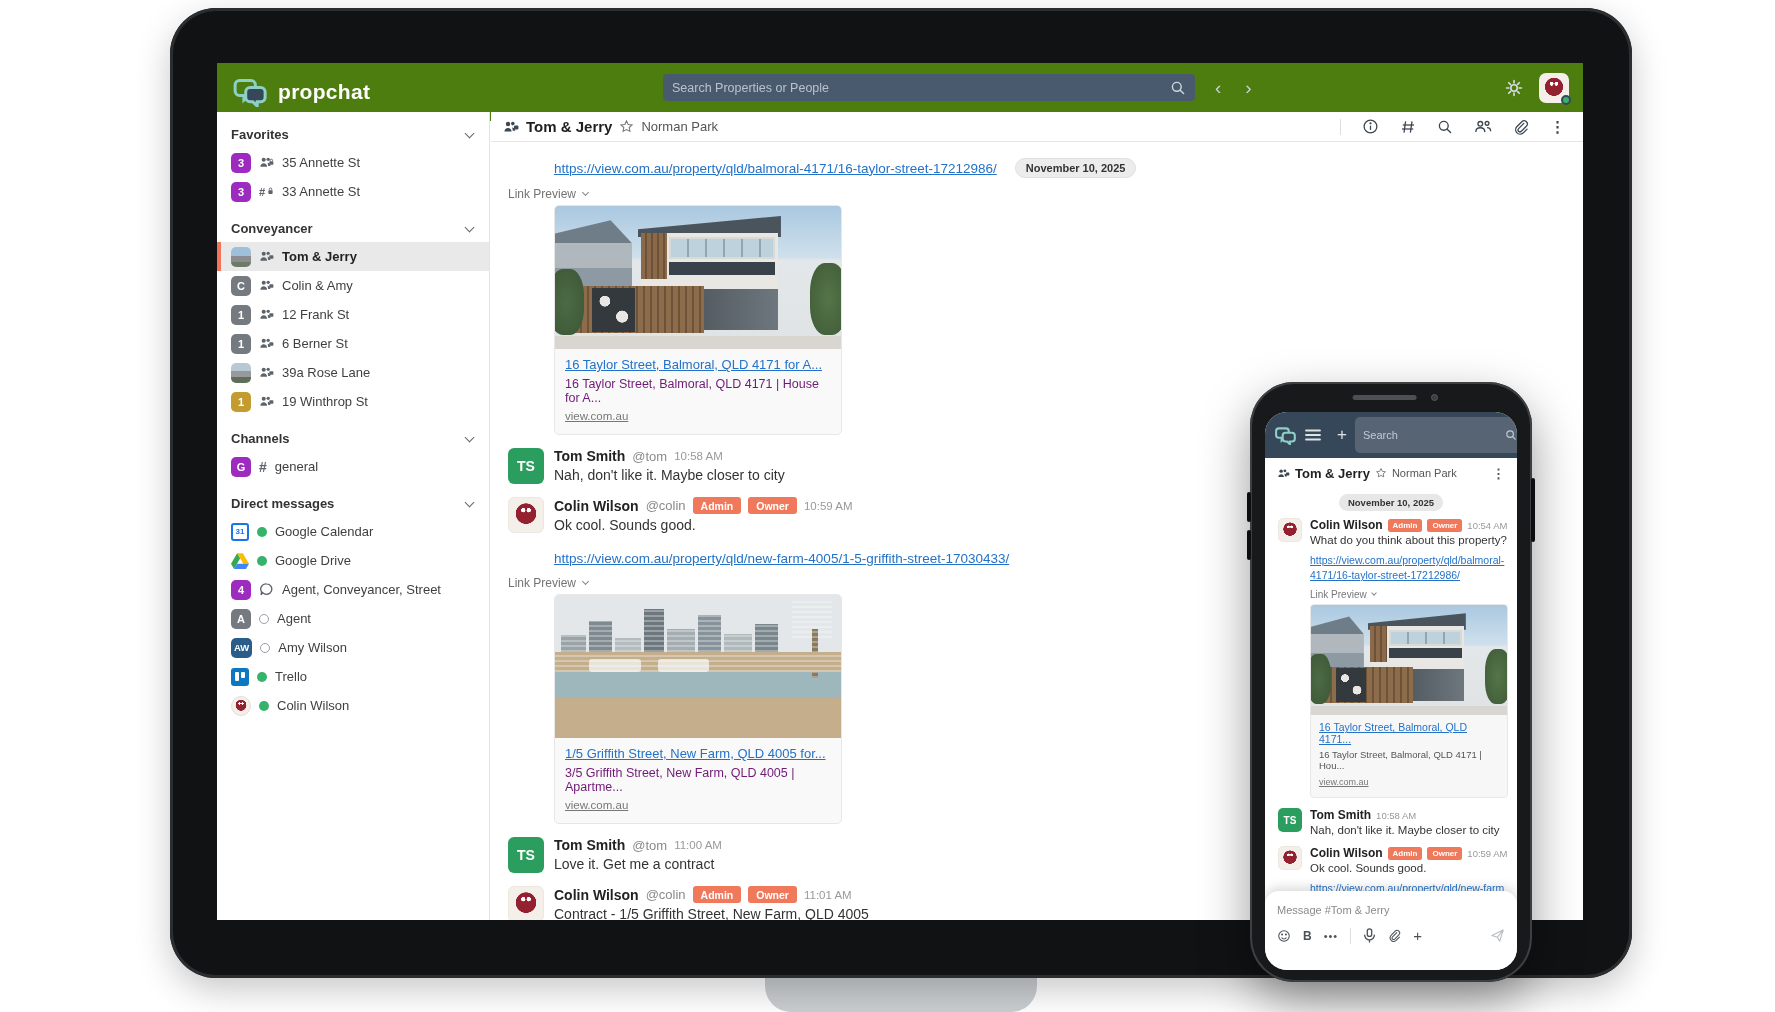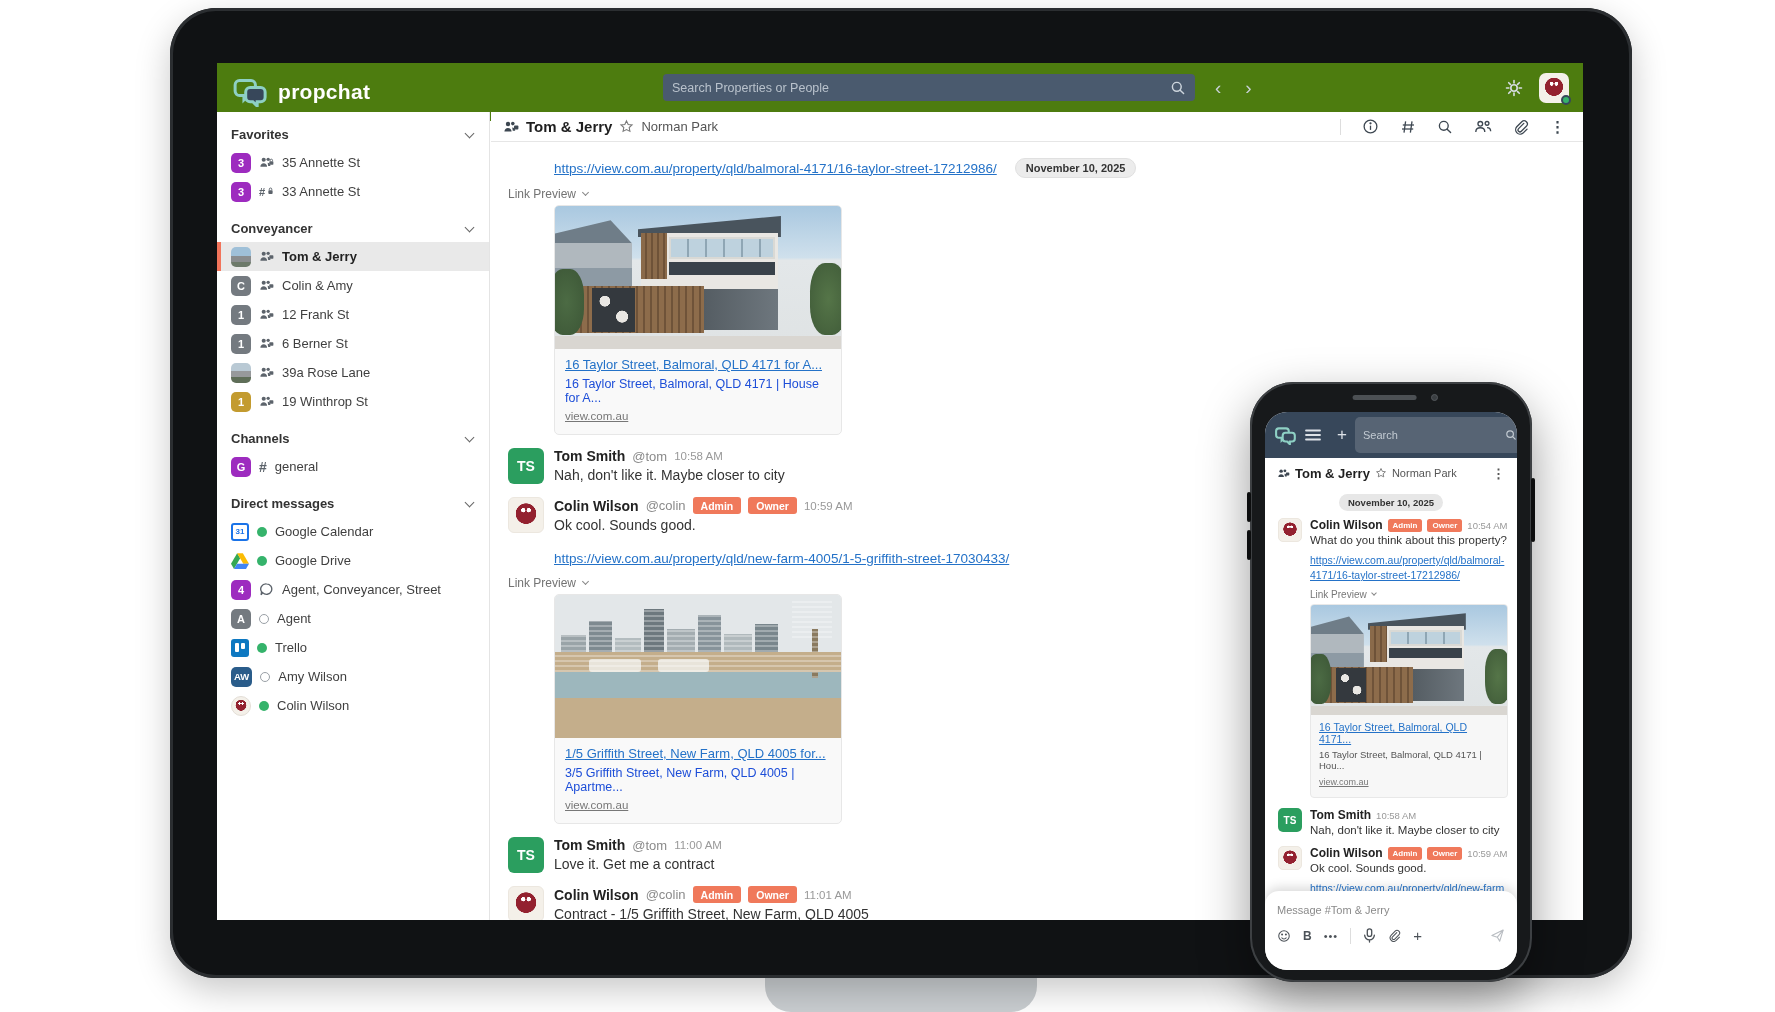--- a/index.html
+++ b/index.html
@@ -81,21 +81,21 @@
   .msg-link { color:#2472c8; text-decoration:underline; font-size:13.5px; }
   .date-pill { background:#ececec; border:1px solid #e0e0e0; border-radius:11px; padding:3px 10px;
                font-size:11px; font-weight:700; color:#333; white-space:nowrap; }
   .prev-label { display:flex; align-items:center; gap:7px; font-size:12px; color:#737373; margin:9px 0 4px; }
   .prev-label .caret { width:5px; height:5px; border-color:#888; }
   .lcard { width:288px; background:#f9f9f9; border:1px solid #e7e7e7; border-radius:5px; overflow:hidden; }
   .photo { position:relative; overflow:hidden; }
   .lcard .photo { height:143px; }
   .lcard-body { padding:8px 10px 10px; }
   .lcard-title { font-size:13px; color:#2472c8; text-decoration:underline; display:block; }
-  .lcard-desc { font-size:12.5px; color:#1d4ed8; margin-top:5px; }
+  .lcard-desc { font-size:12.5px; color:#701a75; margin-top:5px; }
   .lcard-dom { font-size:11.5px; color:#777; text-decoration:underline; margin-top:5px; display:inline-block; }
 
   .msg { display:flex; gap:10px; margin-top:13px; }
   .avatar36 { width:36px; height:36px; border-radius:6px; flex:none; }
   .av-ts { background:#2b9e5f; color:#fff; font-weight:700; font-size:14px;
            display:flex; align-items:center; justify-content:center; }
   .msg-head { display:flex; align-items:center; gap:7px; }
   .msg-name { font-weight:700; font-size:14px; color:#222; }
   .msg-handle { color:#8a8a8a; font-size:13px; }
   .msg-time { color:#999; font-size:11.5px; }
@@ -393,28 +393,28 @@
               </svg>
           </span>
           <span>Agent, Conveyancer, Street</span>
         </div>
         <div class="sb-item">
           <span class="badge bg-gray">A</span>
           <span class="dot-off"></span>
           <span>Agent</span>
         </div>
         <div class="sb-item">
+          <span class="badge bg-navy">AW</span>
+          <span class="dot-off"></span>
+          <span>Amy Wilson</span>
+        </div>
+        <div class="sb-item">
           <span class="app-trello"></span>
           <span class="dot-on"></span>
           <span>Trello</span>
-        </div>
-        <div class="sb-item">
-          <span class="badge bg-navy">AW</span>
-          <span class="dot-off"></span>
-          <span>Amy Wilson</span>
         </div>
         <div class="sb-item">
           <span class="thumb-wilson wilson"></span>
           <span class="dot-on"></span>
           <span>Colin Wilson</span>
         </div>
       </div>
 
       <div class="lt-main">
         <div class="ct-header">

